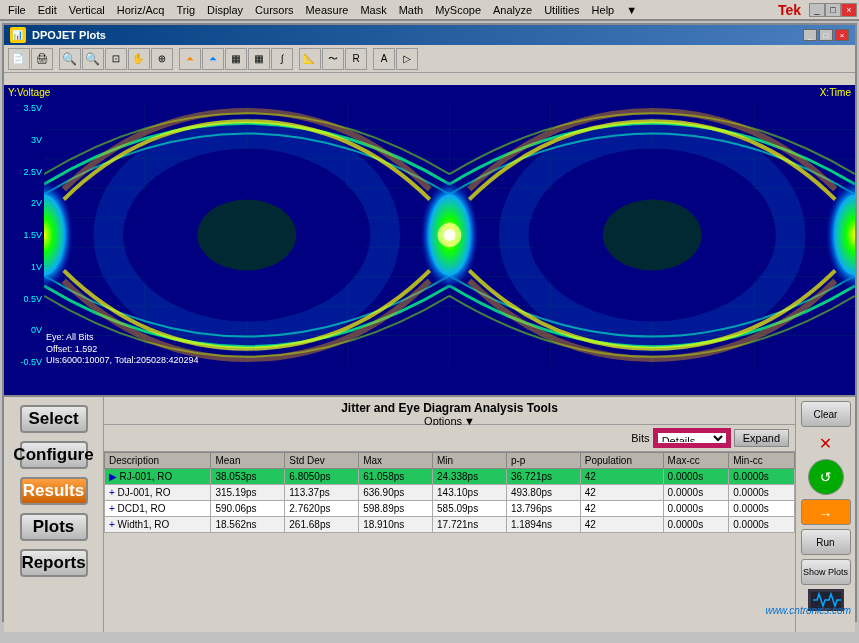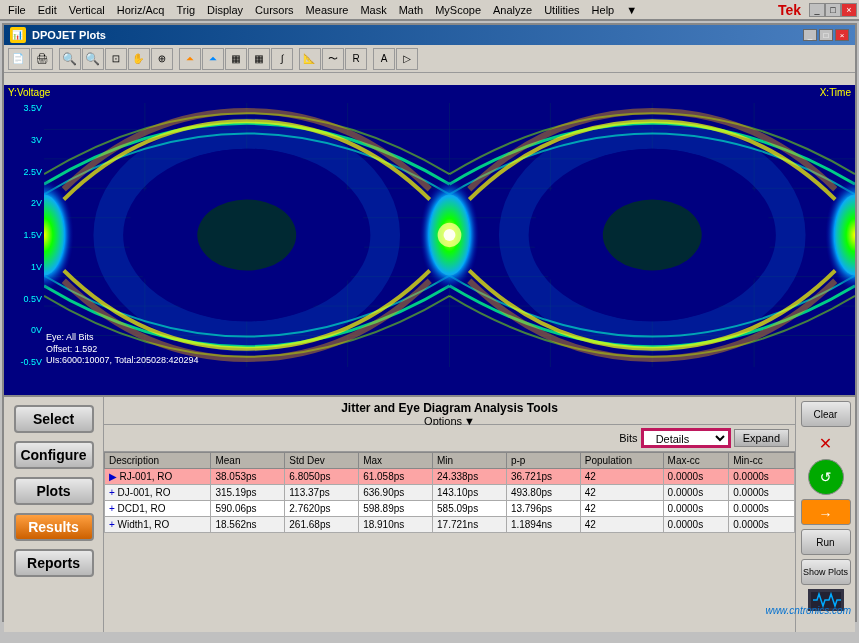--- a/index.html
+++ b/index.html
@@ -133,26 +133,26 @@
       width: 100px;
       background: #d4d0c8;
       border-right: 1px solid #999;
       display: flex;
       flex-direction: column;
       align-items: center;
       padding: 8px 6px;
       gap: 8px;
     }
     .sidebar-btn {
-      width: 80px; height: 28px;
+      width: 68px; height: 28px;
       background: linear-gradient(to bottom, #e8e8e8, #b8b8b8);
       border: 2px solid #888;
       border-radius: 4px;
       display: flex; align-items: center; justify-content: center;
-      cursor: pointer; font-size: 14px; font-weight: bold;
+      cursor: pointer; font-size: 17px; font-weight: bold;
       color: #000;
     }
     .sidebar-btn.active {
       background: linear-gradient(to bottom, #ffa040, #cc6000);
       color: white;
     }
 
     
     .main-content {
       flex: 1;
@@ -168,23 +168,23 @@
       justify-content: space-between;
       border-bottom: 1px solid #999;
       height: 28px;
       flex-direction: column;
     }
     .analysis-title { font-size: 12px; font-weight: bold; color: #000; }
     .header-right { display: flex; align-items: center; gap: 6px; }
     .view-label { font-size: 11px; }
     .view-select {
       background: white;
-      border: 3px solid #be185d;
+      border: 5px solid #be185d;
       font-size: 11px;
-      padding: 1px 8px;
+      padding: 1px 0;
       height: 20px;
     }
     .expand-btn {
       background: linear-gradient(to bottom, #e0e0e0, #b0b0b0);
       border: 1px solid #888;
       padding: 2px 8px;
       font-size: 11px;
       cursor: pointer;
     }
     .options-btn {
@@ -208,21 +208,21 @@
       font-weight: normal;
       white-space: nowrap;
     }
     .data-table td {
       border: 1px solid #aaa;
       padding: 2px 4px;
       white-space: nowrap;
       background: white;
     }
     .data-table tr:nth-child(even) td { background: #f0f0f0; }
-    .data-table tr.selected td { background: #fca5a5; margin-top: 29px; }
+    .data-table tr.selected td { background: #22c55e; margin-top: 29px; }
     .table-container {
       overflow: auto;
       flex: 1;
     }
     .row-expand { color: #0000cc; cursor: pointer; }
 
     
     .right-panel {
       width: 60px;
       background: #d4d0c8;
@@ -445,22 +445,22 @@
       <div>UIs:6000:10007, Total:205028:420294</div>
     </div>
 
   </div>
 
   <div class="bottom-panel">
 
     <div class="left-sidebar">
       <div class="sidebar-btn">Select</div>
       <div class="sidebar-btn">Configure</div>
+      <div class="sidebar-btn active">Results</div>
       <div class="sidebar-btn">Plots</div>
-      <div class="sidebar-btn active">Results</div>
       <div class="sidebar-btn">Reports</div>
     </div>
 
     <div class="main-content">
 
       <div class="analysis-header">
         <span class="analysis-title">Jitter and Eye Diagram Analysis Tools</span>
         <div class="header-right">
           <span class="options-btn">
             <span>Options</span>

